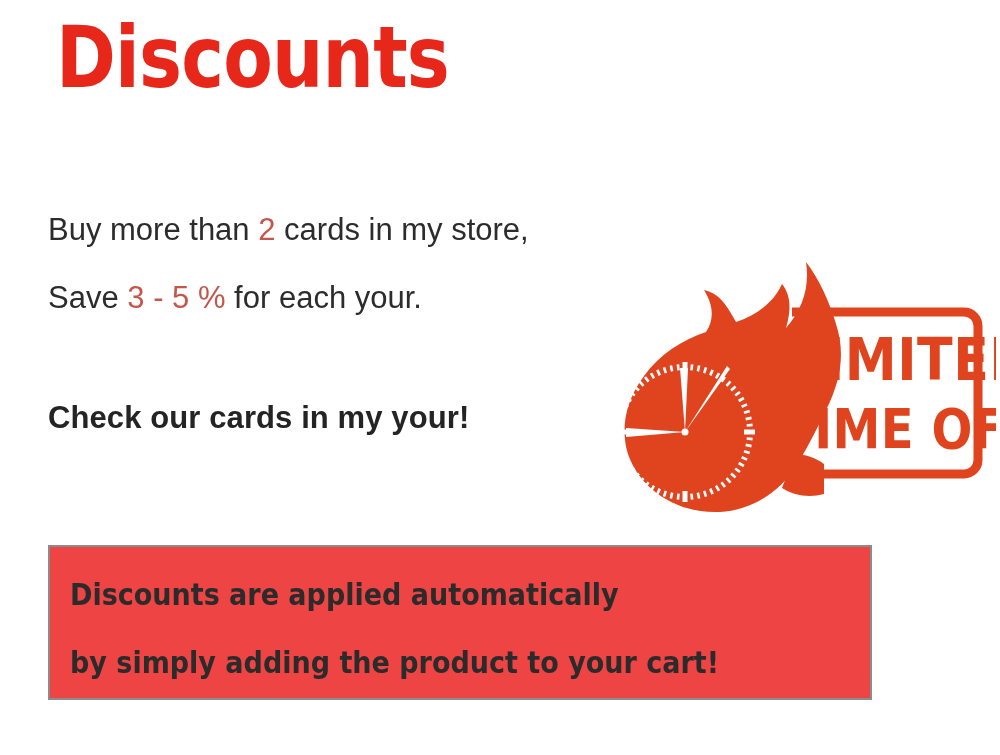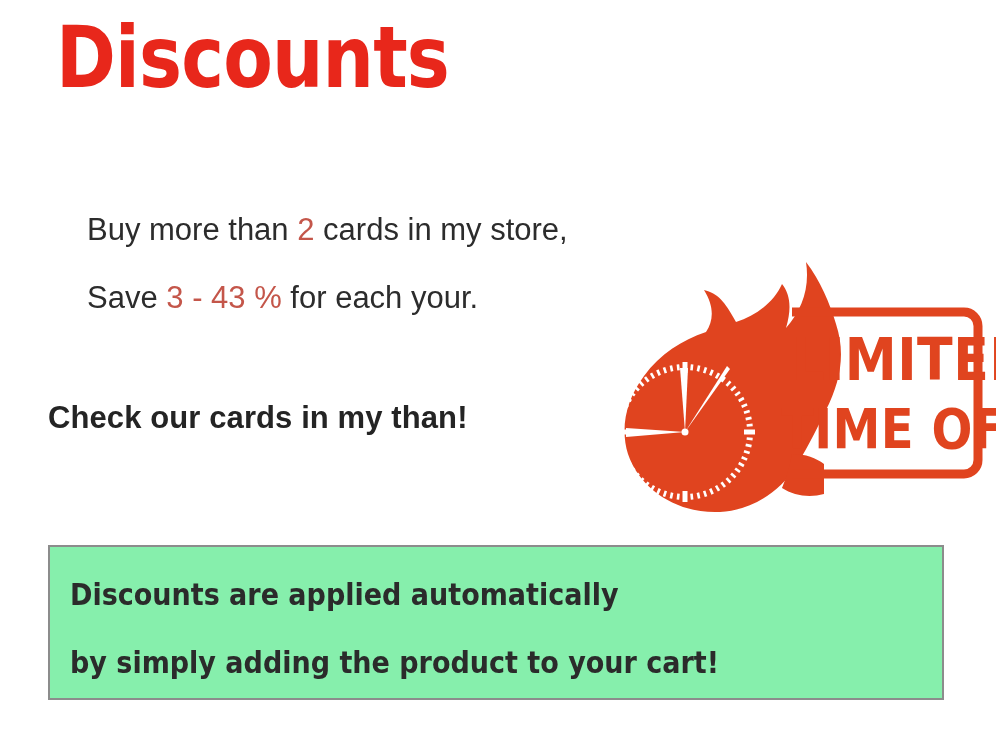--- a/index.html
+++ b/index.html
@@ -39,21 +39,20 @@
     transform-origin: left top;
     white-space: nowrap;
   }
 
   
   .body-block {
     position: absolute;
     left: 48px;
     top: 196px;
     width: 620px;
-    margin-left: 39px;
   }
   .body-line {
     font-size: 31px;
     line-height: 68px;
     color: #2c2c2c;
     font-weight: 400;
     white-space: nowrap;
   }
   .accent {
     color: #c4564a;
@@ -82,24 +81,24 @@
     display: block;
     width: 400px;
     height: 265px;
   }
 
   
   .note-box {
     position: absolute;
     left: 48px;
     top: 545px;
-    width: 896px;
+    width: 824px;
     height: 155px;
     border: 2px solid #8c8c8c;
-    background: #86efac;
+    background: #ef4444;
     box-sizing: border-box;
   }
   .note-inner {
     position: absolute;
     left: 20px;
     top: 14px;
     right: 10px;
   }
   .note-line {
     font-family: "DejaVu Sans", sans-serif;
@@ -116,24 +115,24 @@
 </head>
 <body>
 
 <div class="page">
 
   <div class="title">Discounts</div>
 
   <div class="body-block">
     <div class="body-line"><span>Buy more than </span><span class="accent">2</span><span> cards in my store,</span></div>
 
-    <div class="body-line"><span>Save </span><span class="accent">3 - 43 %</span><span> for each your.</span></div>
+    <div class="body-line"><span>Save </span><span class="accent">3 - 5 %</span><span> for each your.</span></div>
   </div>
 
-  <div class="cta-line">Check our cards in my than!</div>
+  <div class="cta-line">Check our cards in my your!</div>
 
   <div class="badge">
     <svg viewBox="0 0 400 265" xmlns="http://www.w3.org/2000/svg">
 
       <g>
         <path fill="#e0441f" d="
           M 210 4
           C 214 30, 206 52, 190 70
           C 196 50, 194 36, 186 26
           C 178 44, 160 58, 140 64

